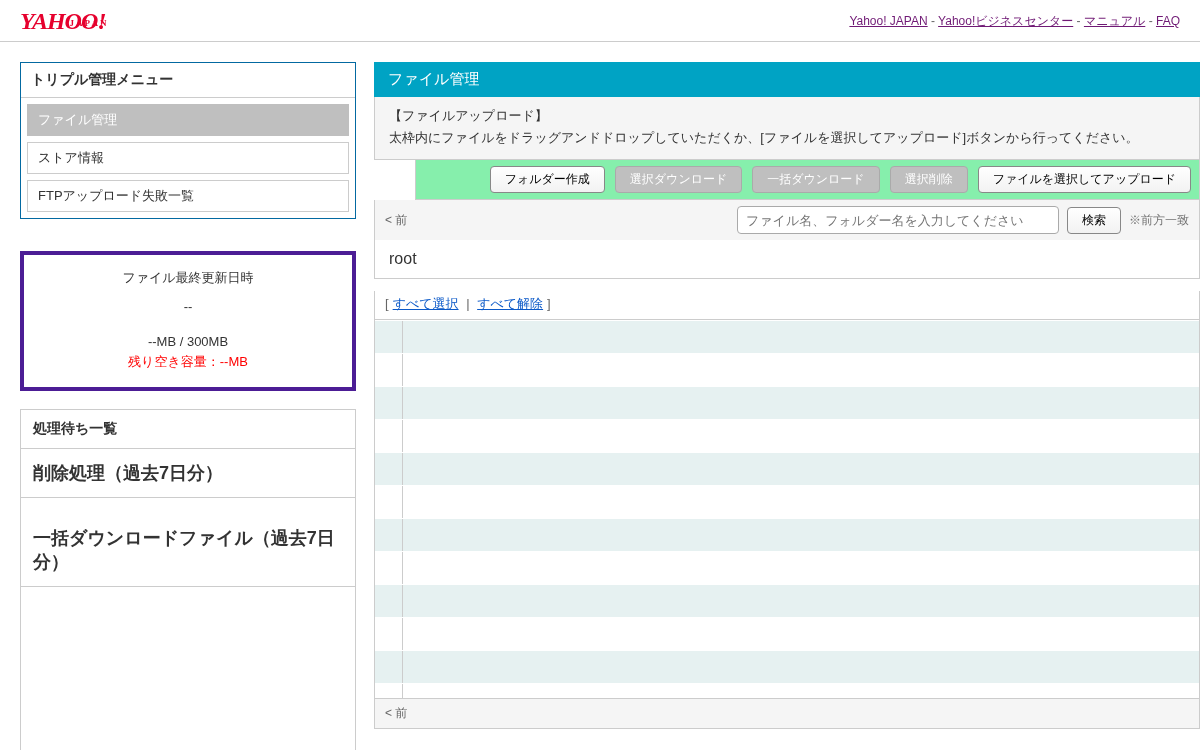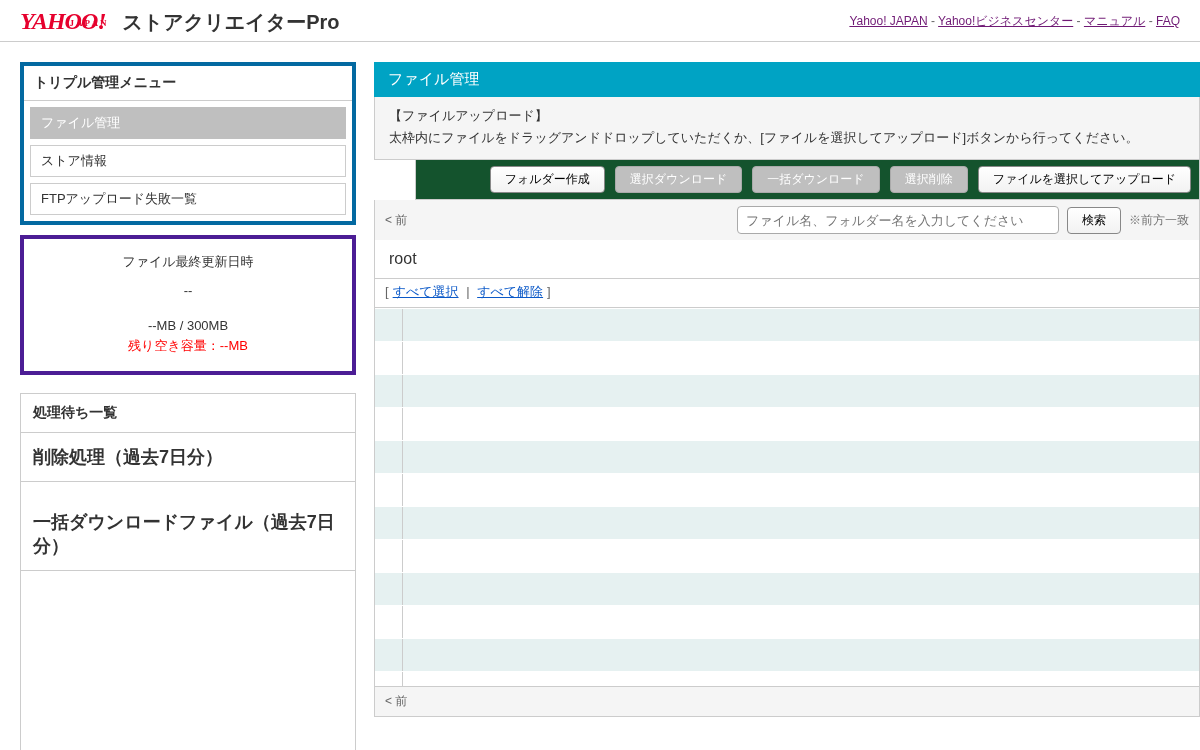--- a/index.html
+++ b/index.html
@@ -15,71 +15,68 @@
   .logo .pro  { font-weight: bold; }
   .topnav { font-size: 12px; color: #666; }
   .topnav a { color: #701a75; }
 
   
   .wrap { display: flex; padding: 20px 0 0 20px; gap: 18px; }
   .side { width: 336px; flex: 0 0 336px; }
   .main { flex: 1 1 auto; }
 
   
-  .panel { border: 4px solid #0369a1; margin-bottom: 10px; }
+  .panel { border: 1px solid #0369a1; margin-bottom: 32px; }
   .panel-hd { background: #fff; border-bottom: 1px solid #ccc; font-weight: bold; padding: 8px 10px; font-size: 14px; }
   .menu-list { padding: 6px; }
   .menu-item { border: 1px solid #ccc; background: #fff; padding: 6px 10px; margin-bottom: 6px; cursor: pointer; font-size: 13px; }
   .menu-item.active { background: #bfbfbf; border-color: #bfbfbf; color: #fff; }
   .menu-item:last-child { margin-bottom: 0; }
   .info-panel { border: 4px solid #4c1d95; padding: 14px 8px 16px 8px; text-align: center; margin-bottom: 18px; }
   .info-title { font-size: 13px; margin-bottom: 12px; }
   .info-dash  { margin-bottom: 20px; }
   .info-quota { margin-bottom: 4px; }
   .info-remain { color: #f00; }
   .section-panel { border: 1px solid #ccc; }
   .section-hd { font-weight: bold; padding: 10px 12px; border-bottom: 1px solid #ccc; font-size: 14px; }
   .section-item { border-bottom: 1px solid #ccc; padding: 12px 12px; font-weight: bold; font-size: 18px; }
   .section-body { min-height: 16px; }
 
   
   .main-hd { background: #00a3c4; color: #fff; padding: 8px 14px; font-size: 15px; }
   .upload-box { border: 1px solid #ccc; border-top: none; background: #f5f5f5; padding: 10px 4px 12px 14px; }
   .upload-title { font-size: 13px; margin-bottom: 4px; }
   .upload-desc  { font-size: 13px; }
-  .toolbar { background: #14532d; border: 1px solid #ccc; border-top: none; padding: 6px 8px; display: flex; gap: 10px; justify-content: flex-end; margin-left: 41px; }
+  .toolbar { background: #86efac; border: 1px solid #ccc; border-top: none; padding: 6px 8px; display: flex; gap: 10px; justify-content: flex-end; margin-left: 41px; }
   .btn { border: 1px solid #888; border-radius: 4px; background: linear-gradient(#fff,#f2f2f2); padding: 4px 14px; font-size: 12px; cursor: pointer; }
   .btn.disabled { background: #bfbfbf; border-color: #aaa; color: #fff; cursor: default; }
   .searchbar { border-left: 1px solid #ccc; border-right: 1px solid #ccc; background: #f5f5f5; padding: 6px 10px; display: flex; align-items: center; gap: 10px; }
   .back { color: #666; font-size: 12px; cursor: pointer; }
   .search-row { margin-left: auto; display: flex; align-items: center; gap: 8px; }
   .searchbox { width: 322px; height: 28px; padding: 2px 8px; border: 1px solid #aaa; border-radius: 4px; font-size: 13px; }
   .hint { font-size: 12px; color: #737373; }
   .crumb { border: 1px solid #ccc; border-top: none; padding: 10px 14px; font-size: 16px; }
-  .sel-links { border-left: 1px solid #ccc; border-right: 1px solid #ccc; padding: 4px 10px 6px 10px; font-size: 13px; color: #666; }
+  .sel-links { border-left: 1px solid #ccc; border-right: 1px solid #ccc; padding: 4px 10px 6px 10px; font-size: 13px; color: #666; margin-top: 12px; }
   .sel-links a { margin: 0 4px; }
 
   
   .filelist { border: 1px solid #ccc; border-bottom: 1px solid #ccc; height: 380px; overflow-y: scroll; background: #fff; }
   .row { height: 33px; border-top: 1px solid #fff; display: flex; }
   .row:nth-child(odd) { background: #e6f1f1; }
   .row:nth-child(even){ background: #fff; }
   .row .handle { width: 28px; border-right: 1px solid #ccc; }
   .bottombar { border: 1px solid #ccc; border-top: none; background: #f5f5f5; padding: 6px 10px; font-size: 12px; color: #666; }
 </style>
 </head>
 <body>
 
 <div class="header">
   <div class="logo">
     <span class="yj">YAHOO!</span>
     <span class="yj-japan">JAPAN</span>
-    <span class="prod">
-      <span>ストアクリエイター</span><span class="pro">Pro</span>
-    </span>
   </div>
   <div class="topnav">
     <a>Yahoo! JAPAN</a><span> - </span><a>Yahoo!ビジネスセンター</a><span> - </span><a>マニュアル</a><span> - </span><a>FAQ</a>
   </div>
 </div>
 
 <div class="wrap">
 
   <div class="side">
     <div class="panel">

